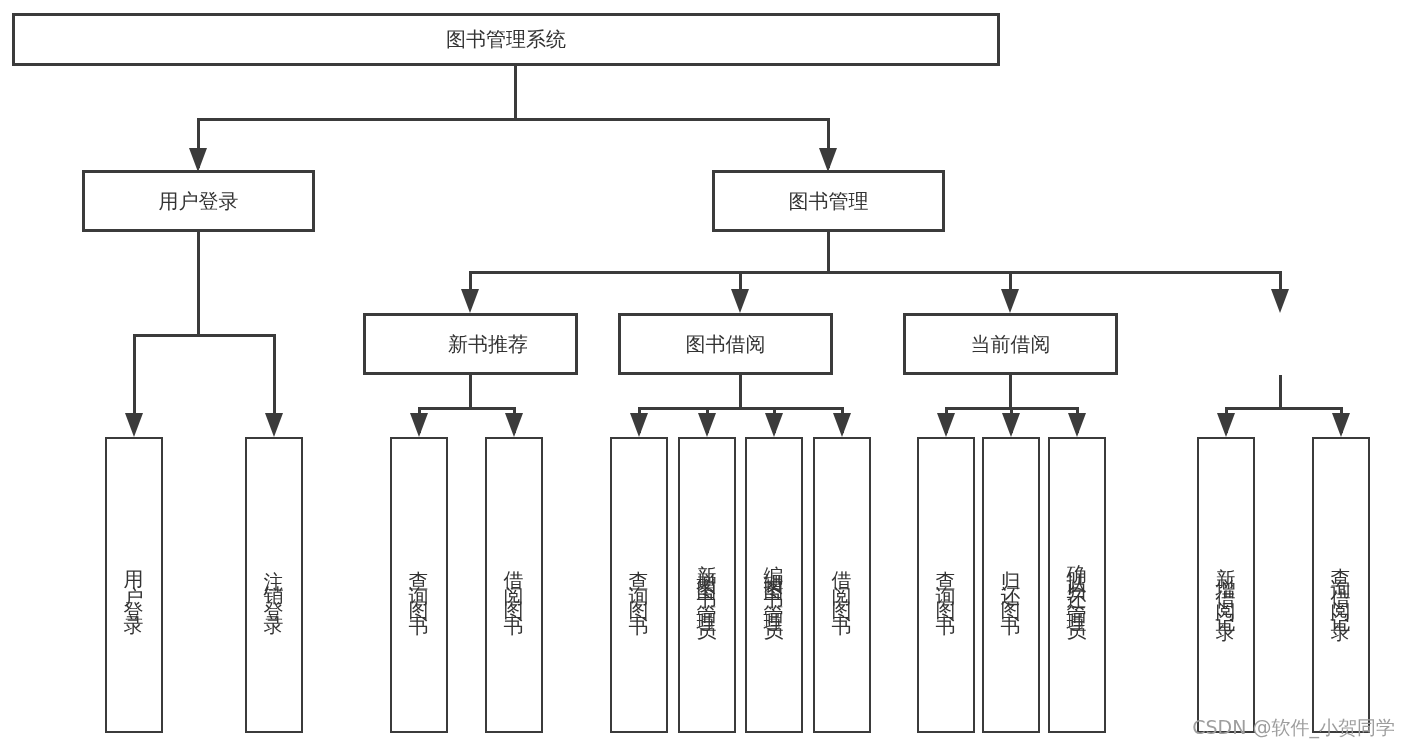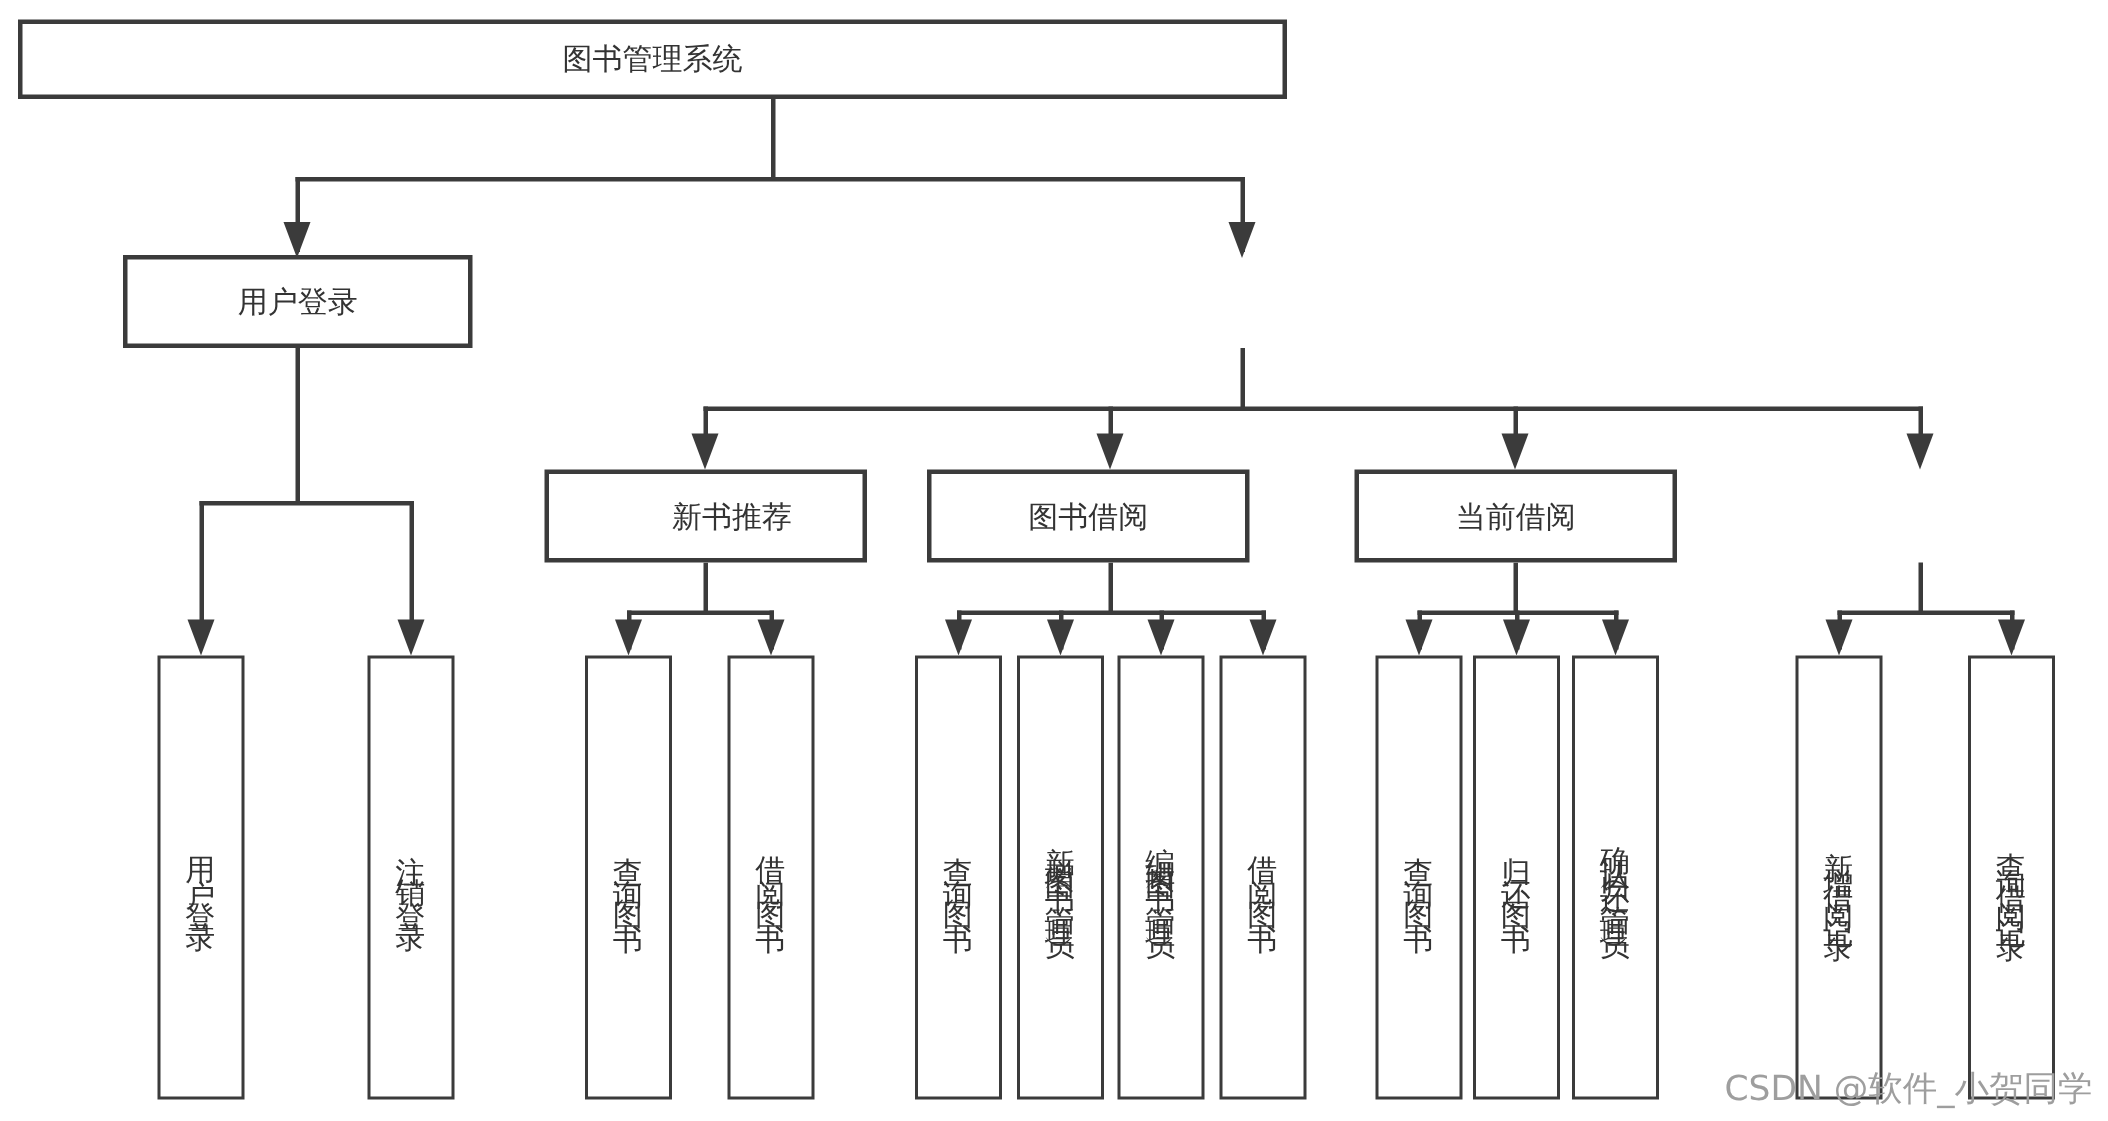--- a/index.html
+++ b/index.html
@@ -37,44 +37,47 @@
     width: 0; height: 0;
     border-left: 9px solid transparent;
     border-right: 9px solid transparent;
     border-top: 24px solid #3b3b3b;
     z-index: 1;
   }
   .watermark {
     position: absolute;
     right: 10px;
     bottom: 6px;
-    font-size: 23px;
+    font-size: 19px;
     color: #9e9e9e;
     z-index: 3;
     white-space: nowrap;
   }
 </style>
 </head>
 <body>
 
 <div class="stage">
 
-  <div class="box" style="left:12px; top:13px; width:846px; height:53px;justify-content:center;">
+  <div class="box" style="left:12px; top:13px; width:988px; height:53px;justify-content:center;">
     <span>图书管理系统</span>
   </div>
 
   <div class="vline" style="left:514px; top:66px; height:54px;"></div>
   <div class="hline" style="left:197px; top:118px; width:633px;"></div>
   <div class="vline" style="left:197px; top:118px; height:50px;"></div>
   <div class="arrow" style="left:189px; top:148px;"></div>
   <div class="vline" style="left:827px; top:118px; height:50px;"></div>
   <div class="arrow" style="left:819px; top:148px;"></div>
 
   <div class="box" style="left:82px; top:170px; width:233px; height:62px;">
     <span>用户登录</span>
+  </div>
+  <div class="box" style="left:712px; top:170px; width:233px; height:62px;">
+    <span>图书管理</span>
   </div>
 
   <div class="vline" style="left:197px; top:232px; height:104px;"></div>
   <div class="hline" style="left:133px; top:334px; width:142px;"></div>
   <div class="vline" style="left:133px; top:334px; height:95px;"></div>
   <div class="arrow" style="left:125px; top:413px;"></div>
   <div class="vline" style="left:273px; top:334px; height:95px;"></div>
   <div class="arrow" style="left:265px; top:413px;"></div>
 
   <div class="vline" style="left:827px; top:232px; height:41px;"></div>

